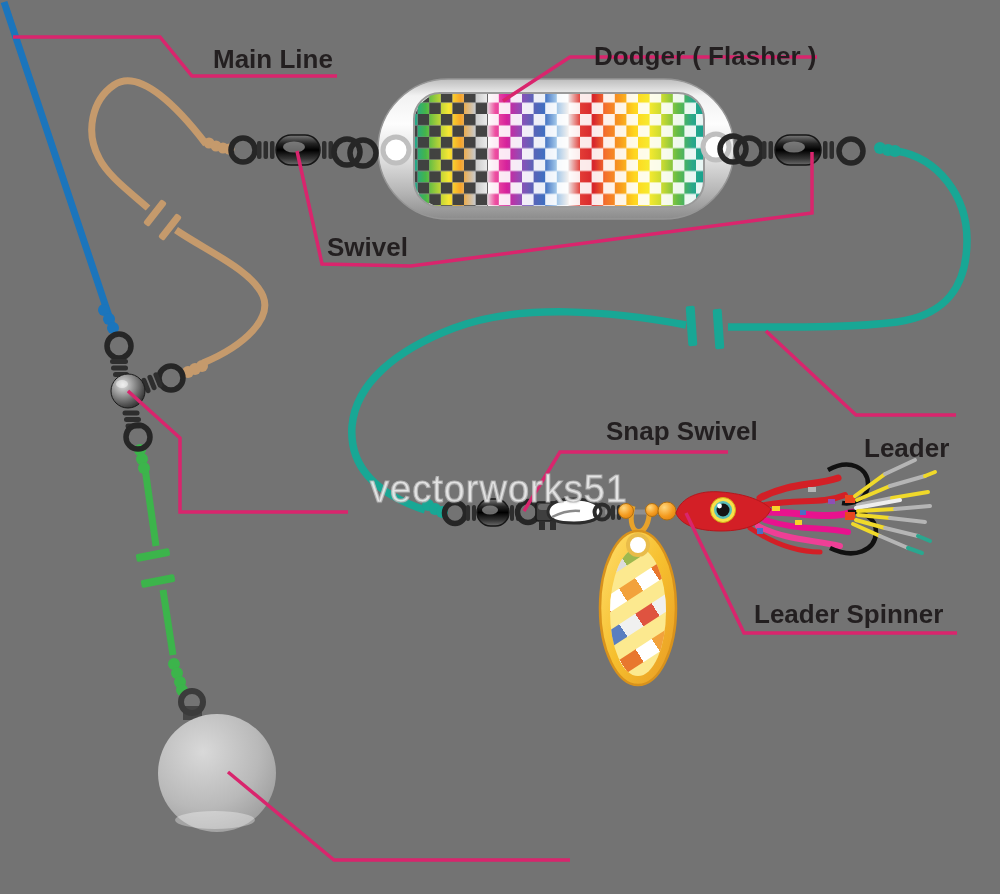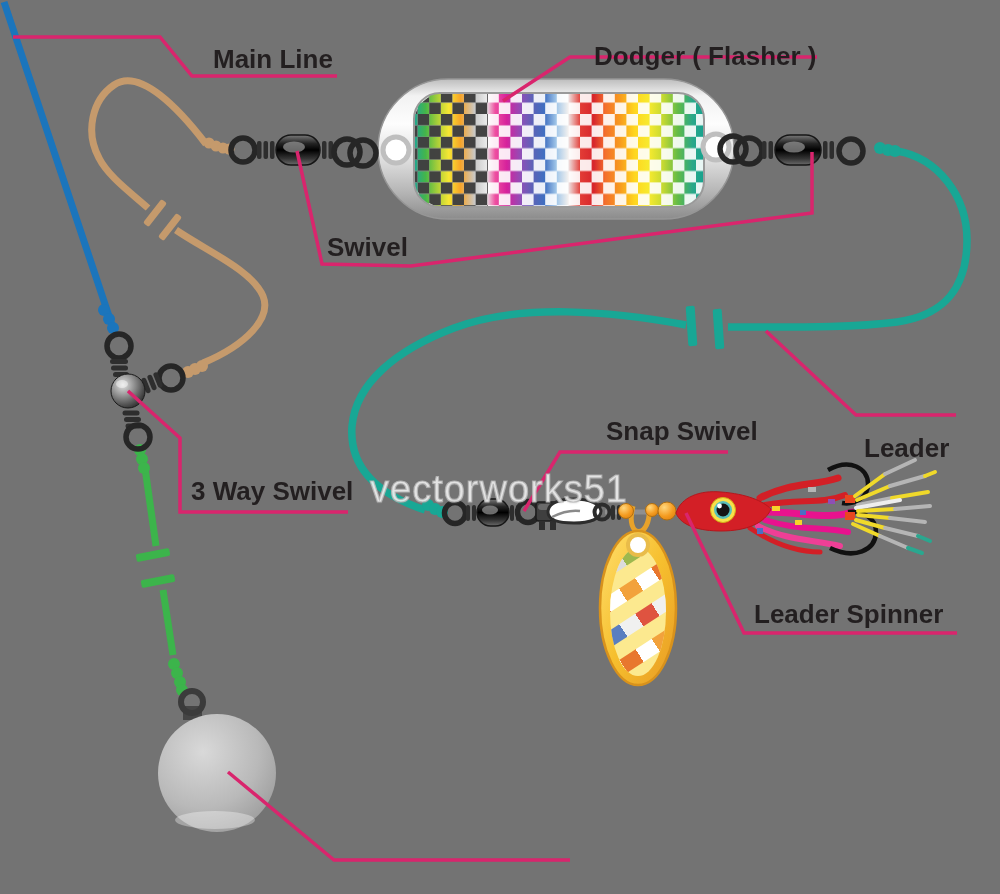--- a/index.html
+++ b/index.html
@@ -368,17 +368,16 @@
     <polyline class="c-call" points="524,511 560,452 728,452"></polyline>
     <polyline class="c-call" points="686,513 744,633 957,633"></polyline>
     <polyline class="c-call" points="228,772 334,860 570,860"></polyline>
   </g>
 </svg>
 
   <div class="lbl" style="left:213px;top:46px;">Main Line</div>
   <div class="lbl" style="left:594px;top:24px;margin-top:19px;">Dodger ( Flasher )</div>
   <div class="lbl" style="left:327px;top:234px;text-align:right;">Swivel</div>
   <div class="lbl" style="left:864px;top:395px;margin-top:40px;">Leader</div>
-  <div class="lbl" style="left:191px;top:478px;">3 Way Swivel</div>
   <div class="lbl" style="left:576px;top:418px;margin-left:30px;">Snap Swivel</div>
   <div class="lbl" style="left:754px;top:601px;">Leader Spinner</div>
   <div class="watermark">vectorworks51</div>
 </div>
 
 </body></html>

